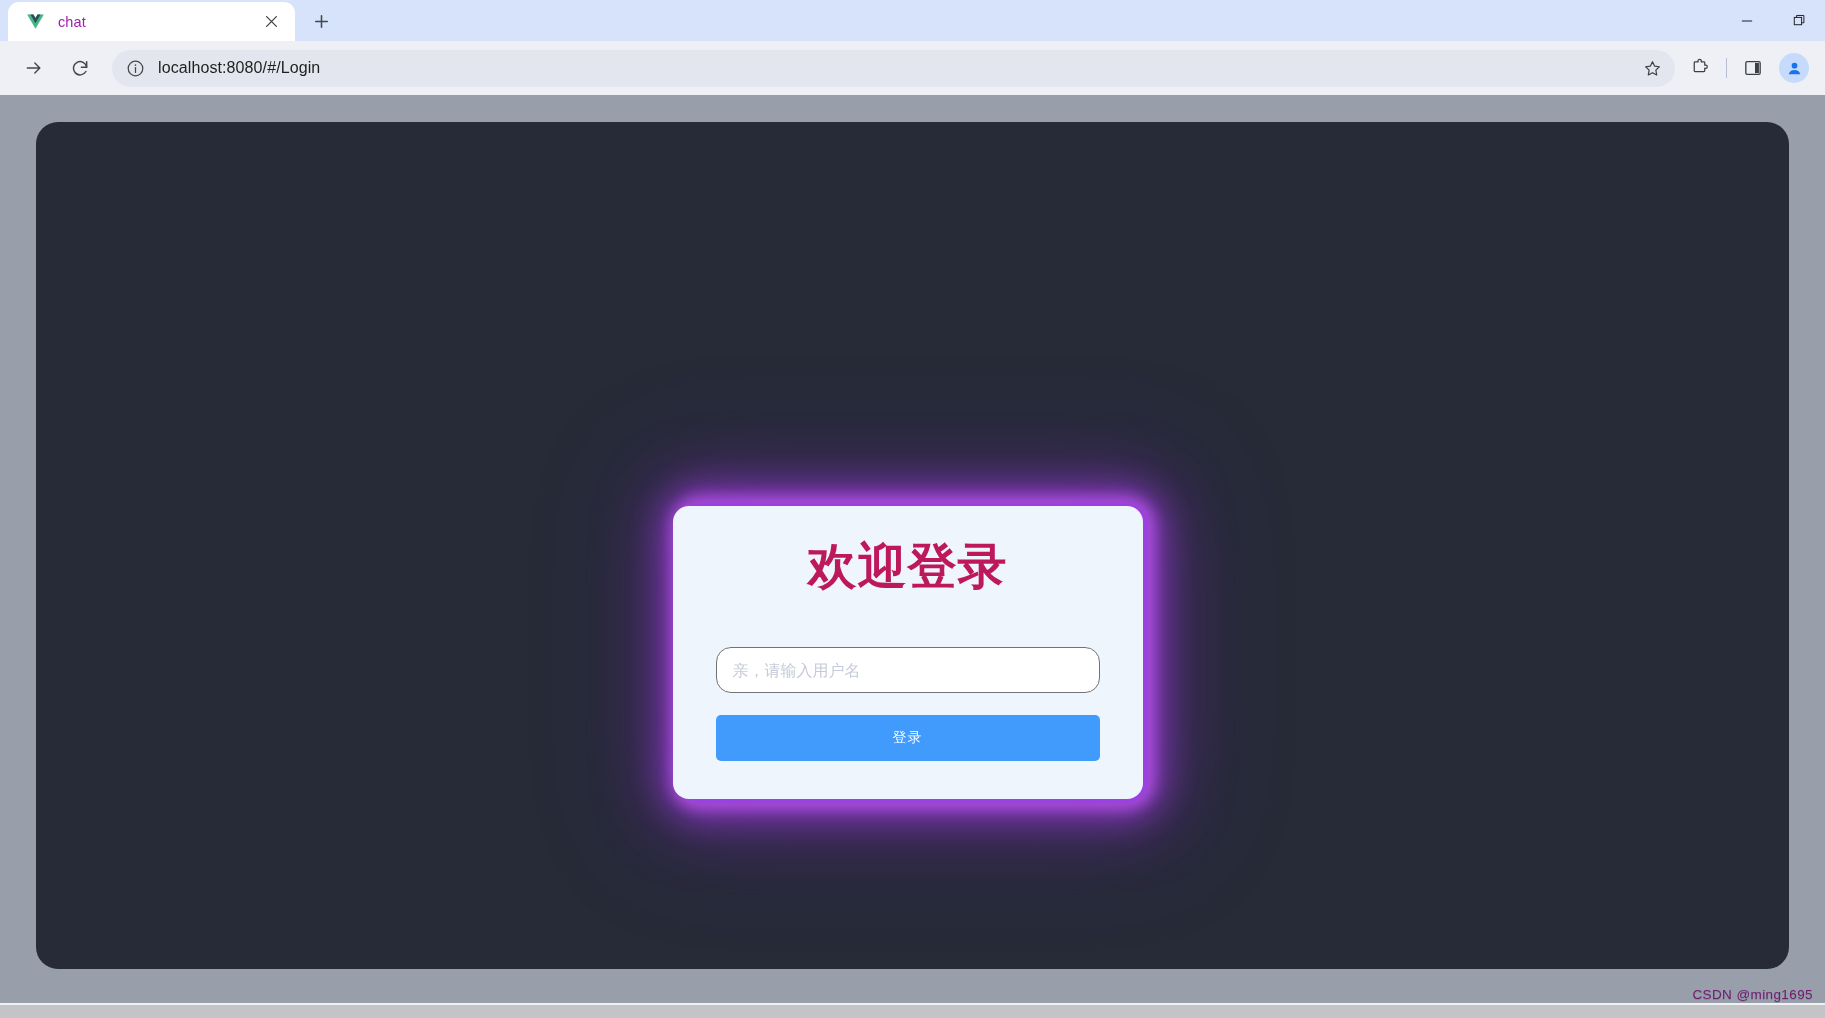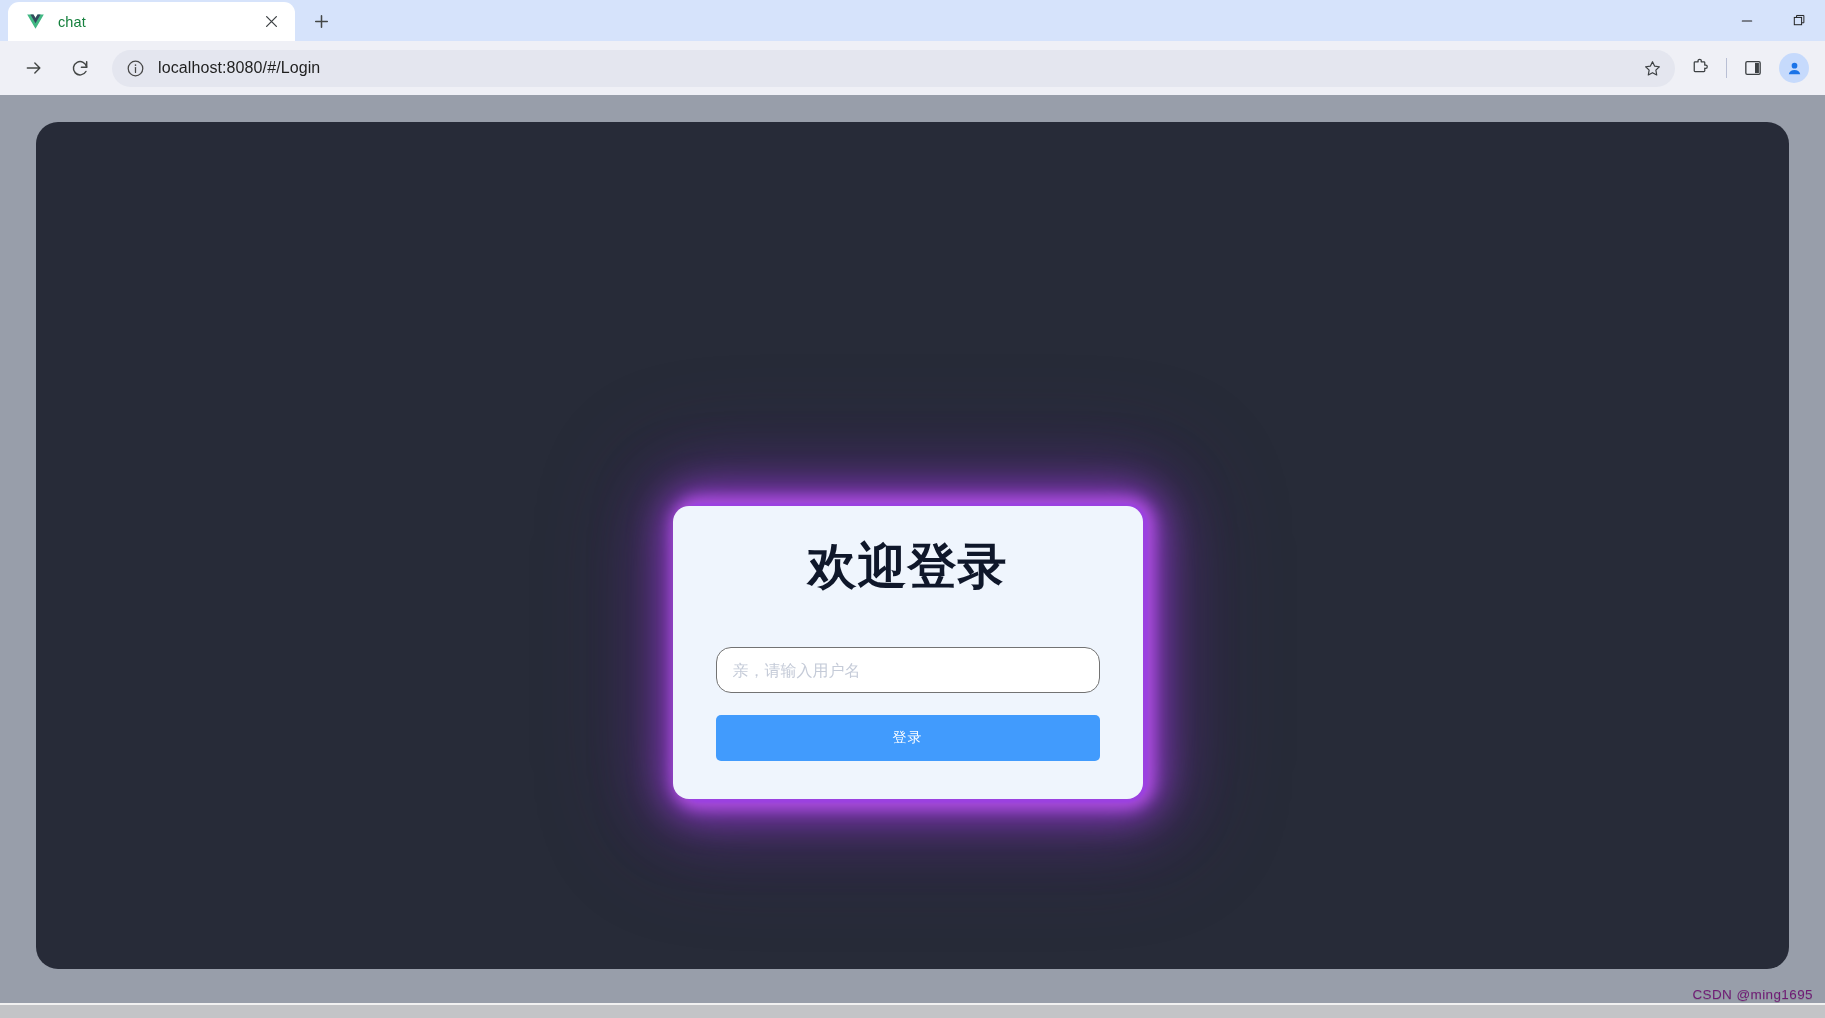--- a/index.html
+++ b/index.html
@@ -52,21 +52,21 @@
     width: 19px;
     height: 19px;
     flex: 0 0 auto;
     margin-right: 13px;
     display: block;
   }
 
   .tab-title {
     flex: 1 1 auto;
     font-size: 14.5px;
-    color: #15803d;
+    color: #a21caf;
     white-space: nowrap;
     overflow: hidden;
     text-overflow: ellipsis;
     letter-spacing: .1px;
   }
 
   .tab-close {
     width: 24px;
     height: 24px;
     flex: 0 0 auto;
@@ -268,21 +268,21 @@
     border-radius: 16px;
     padding: 33px 43px 38px 43px;
     width: 470px;
     z-index: 2;
   }
 
   .login-title {
     text-align: center;
     font-size: 49px;
     font-weight: 700;
-    color: #0f172a;
+    color: #be185d;
     letter-spacing: 1px;
     line-height: 1.15;
     margin-bottom: 52px;
     font-family: "DejaVu Sans", "Liberation Sans", sans-serif;
   }
 
   .login-input {
     display: block;
     width: 100%;
     height: 46px;

